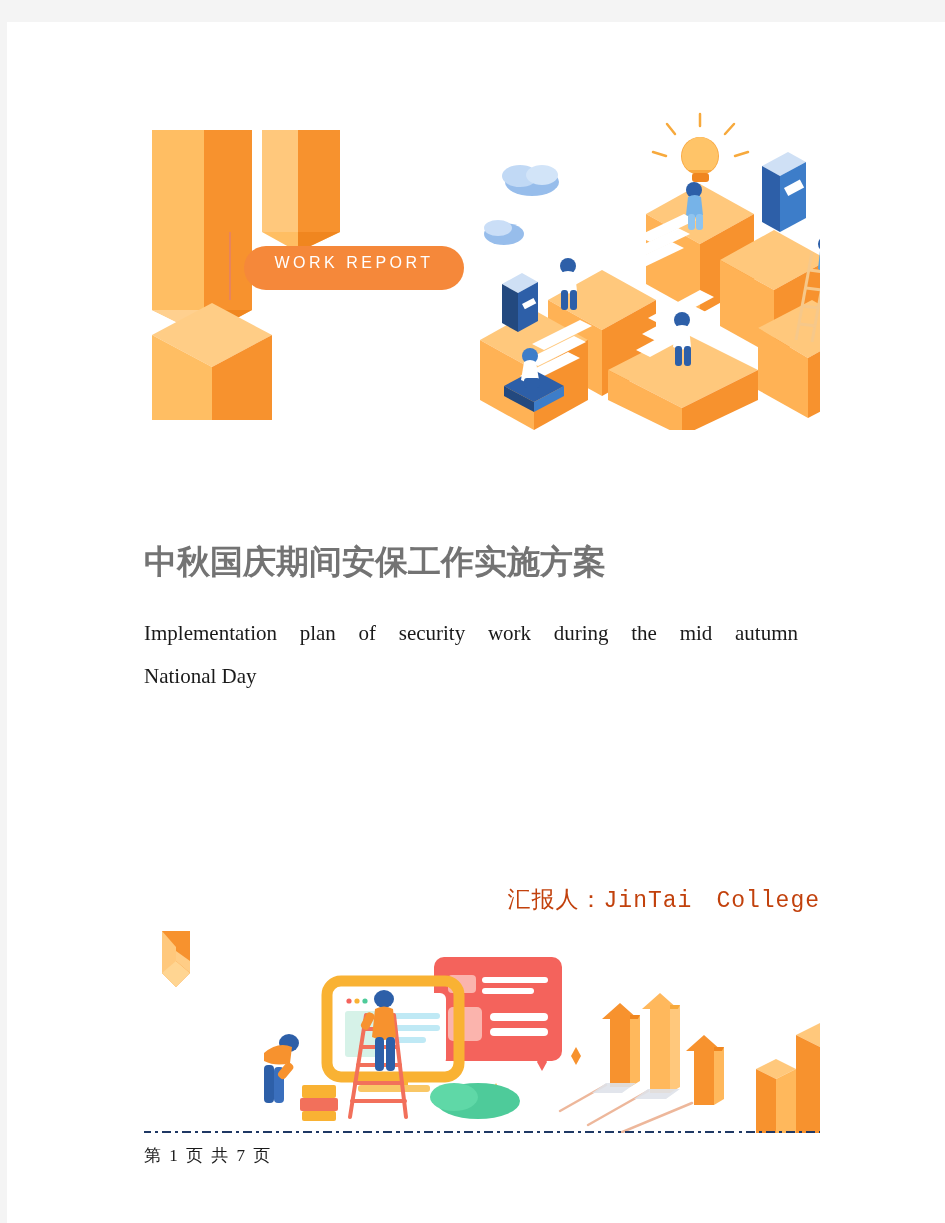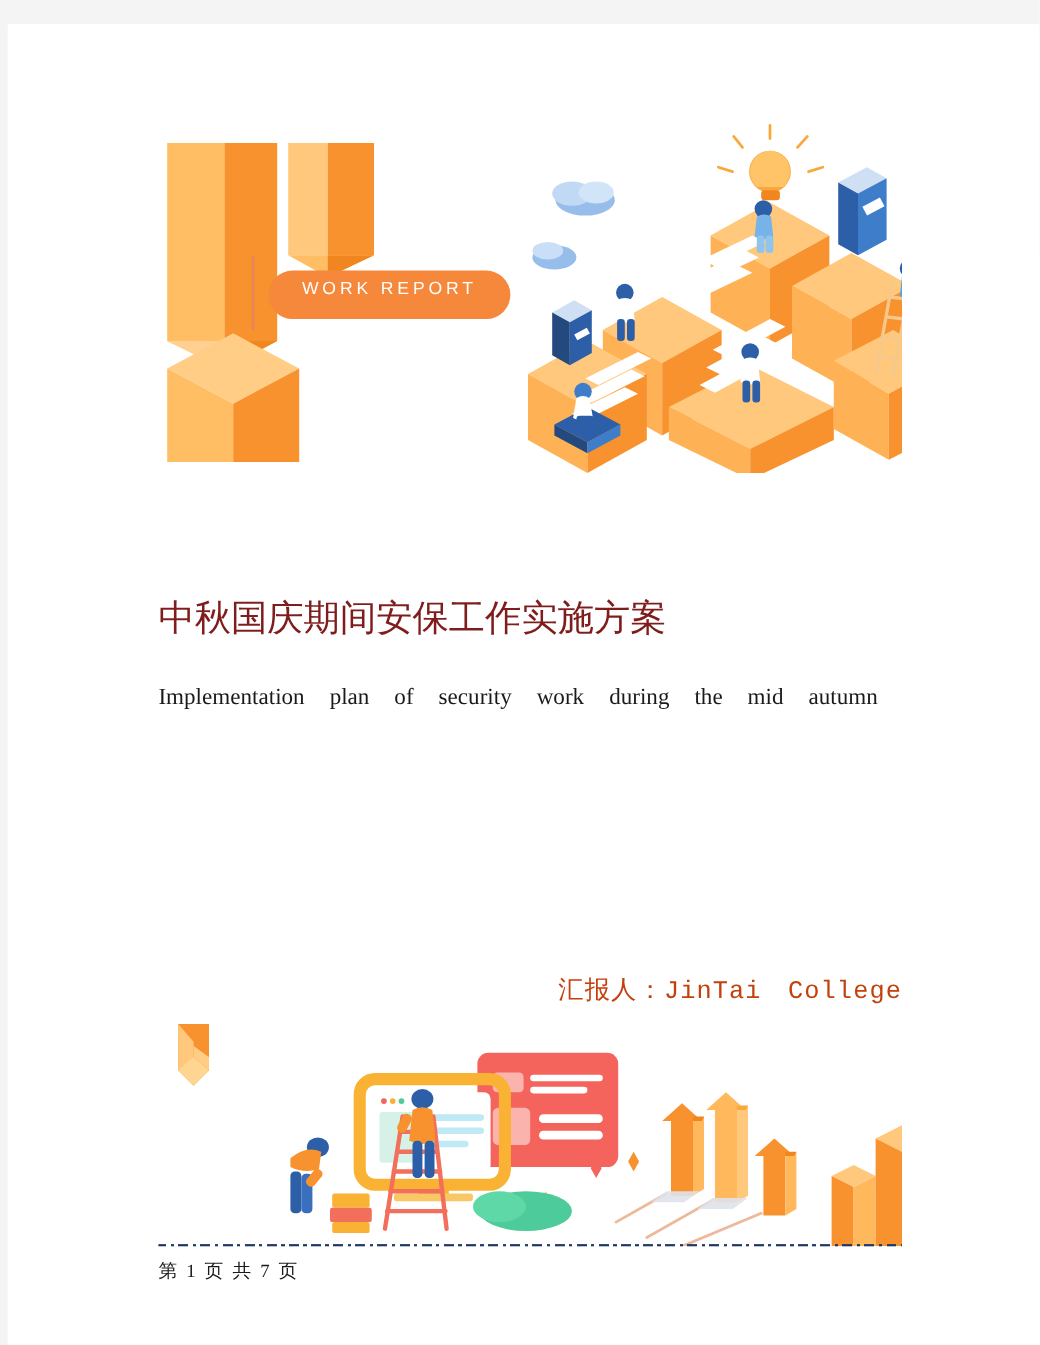--- a/index.html
+++ b/index.html
@@ -32,24 +32,24 @@
   }
   .hero svg, .footer-art svg { display: block; }
 
   
   .title-cn {
     position: absolute;
     left: 137px;
     top: 518px;
     width: 690px;
     font-family: "Liberation Sans", sans-serif;
-    font-weight: normal;
+    font-weight: bold;
     font-size: 33px;
     line-height: 44px;
-    color: #7f1d1d;
+    color: #737373;
     letter-spacing: 0px;
     white-space: nowrap;
   }
   .subtitle-en {
     position: absolute;
     left: 137px;
     top: 590px;
     width: 654px;
     font-family: "Liberation Serif", serif;
     font-size: 21px;
@@ -302,20 +302,21 @@
     <div style="position:absolute; left:100px; top:136px; width:220px; height:33px;
                 display:flex; align-items:center; justify-content:center;
                 font-family:'Liberation Sans', sans-serif; font-size:16px;
                 letter-spacing:3.5px; color:#ffffff; font-weight:400;">WORK REPORT</div>
   </div>
 
   <div class="title-cn">中秋国庆期间安保工作实施方案</div>
 
   <div class="subtitle-en">
     <span class="line1">Implementation plan of security work during the mid autumn</span>
+    <span class="line2">National Day</span>
   </div>
 
   <div class="reporter">汇报人：JinTai　College</div>
 
   <div class="footer-art">
     <svg width="676" height="208" viewBox="0 0 676 208" xmlns="http://www.w3.org/2000/svg">
       <defs>
         <clipPath id="footClip">
             <rect x="0" y="0" width="676" height="208"></rect>
           </clipPath>

